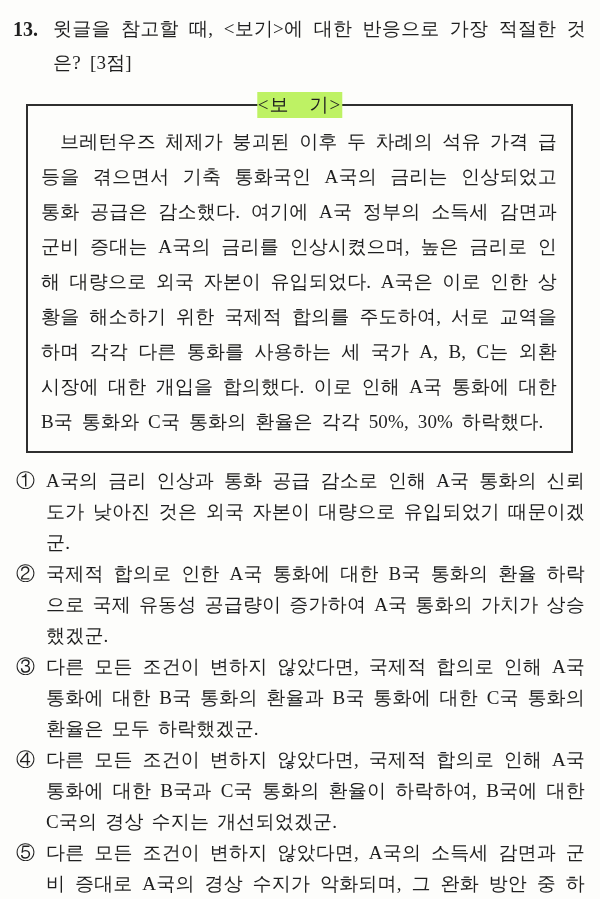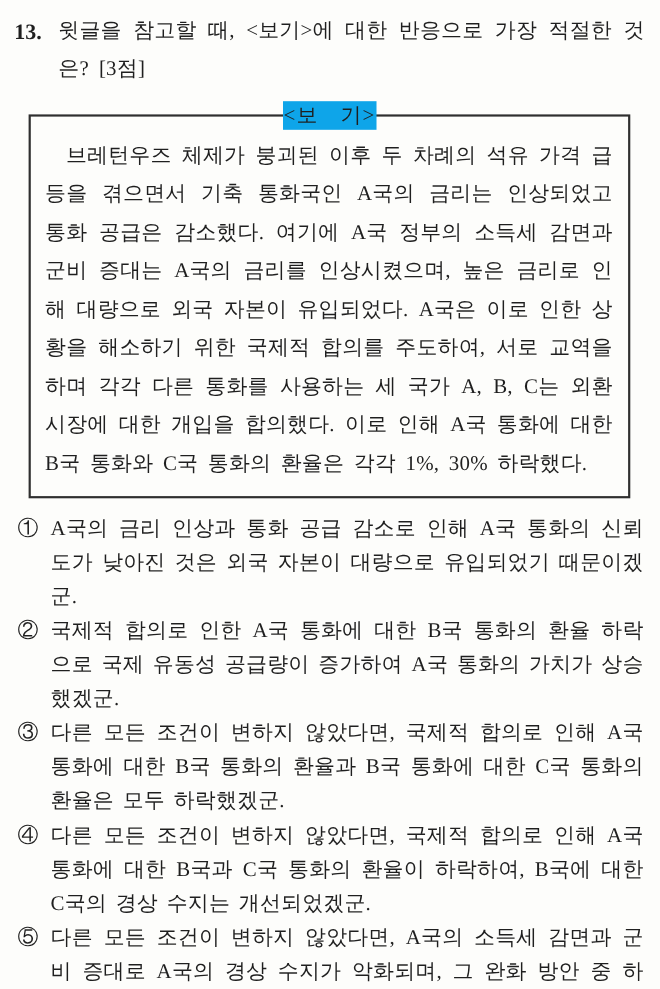--- a/index.html
+++ b/index.html
@@ -52,21 +52,21 @@
     margin: 24px 27px 0 26px;
     border: 2px solid #2f2f2f;
     padding: 18px 14px 12px 13px;
     background: #fdfdfb;
   }
   .ref-box-label {
     position: absolute;
     top: -14px;
     left: 50%;
     transform: translateX(-50%);
-    background: #0ea5e9;
+    background: #bef264;
     padding: 0 1px;
     font-size: 19px;
     letter-spacing: 1px;
     white-space: nowrap;
     font-family: Liberation Serif, serif;
   }
   .ref-box p {
     margin: 0;
     font-size: 19px;
     line-height: 35px;
@@ -103,21 +103,21 @@
 
 <div class="page">
 
   <p class="question">
     <span class="qnum">13.</span><span>윗글을 참고할 때, &lt;보기&gt;에 대한 반응으로 가장 적절한 것은?</span>
     <span class="points">[3점]</span>
   </p>
 
   <div class="ref-box">
     <span class="ref-box-label">&lt;보　기&gt;</span>
-    <p>브레턴우즈 체제가 붕괴된 이후 두 차례의 석유 가격 급등을 겪으면서 기축 통화국인 A국의 금리는 인상되었고 통화 공급은 감소했다. 여기에 A국 정부의 소득세 감면과 군비 증대는 A국의 금리를 인상시켰으며, 높은 금리로 인해 대량으로 외국 자본이 유입되었다. A국은 이로 인한 상황을 해소하기 위한 국제적 합의를 주도하여, 서로 교역을 하며 각각 다른 통화를 사용하는 세 국가 A, B, C는 외환 시장에 대한 개입을 합의했다. 이로 인해 A국 통화에 대한 B국 통화와 C국 통화의 환율은 각각 1%, 30% 하락했다.</p>
+    <p>브레턴우즈 체제가 붕괴된 이후 두 차례의 석유 가격 급등을 겪으면서 기축 통화국인 A국의 금리는 인상되었고 통화 공급은 감소했다. 여기에 A국 정부의 소득세 감면과 군비 증대는 A국의 금리를 인상시켰으며, 높은 금리로 인해 대량으로 외국 자본이 유입되었다. A국은 이로 인한 상황을 해소하기 위한 국제적 합의를 주도하여, 서로 교역을 하며 각각 다른 통화를 사용하는 세 국가 A, B, C는 외환 시장에 대한 개입을 합의했다. 이로 인해 A국 통화에 대한 B국 통화와 C국 통화의 환율은 각각 50%, 30% 하락했다.</p>
   </div>
 
   <ol class="choices">
     <li>
       <span class="choice-marker">①</span><span>A국의 금리 인상과 통화 공급 감소로 인해 A국 통화의 신뢰도가 낮아진 것은 외국 자본이 대량으로 유입되었기 때문이겠군.</span>
     </li>
     <li>
       <span class="choice-marker">②</span><span>국제적 합의로 인한 A국 통화에 대한 B국 통화의 환율 하락으로 국제 유동성 공급량이 증가하여 A국 통화의 가치가 상승했겠군.</span>
     </li>
     <li>

